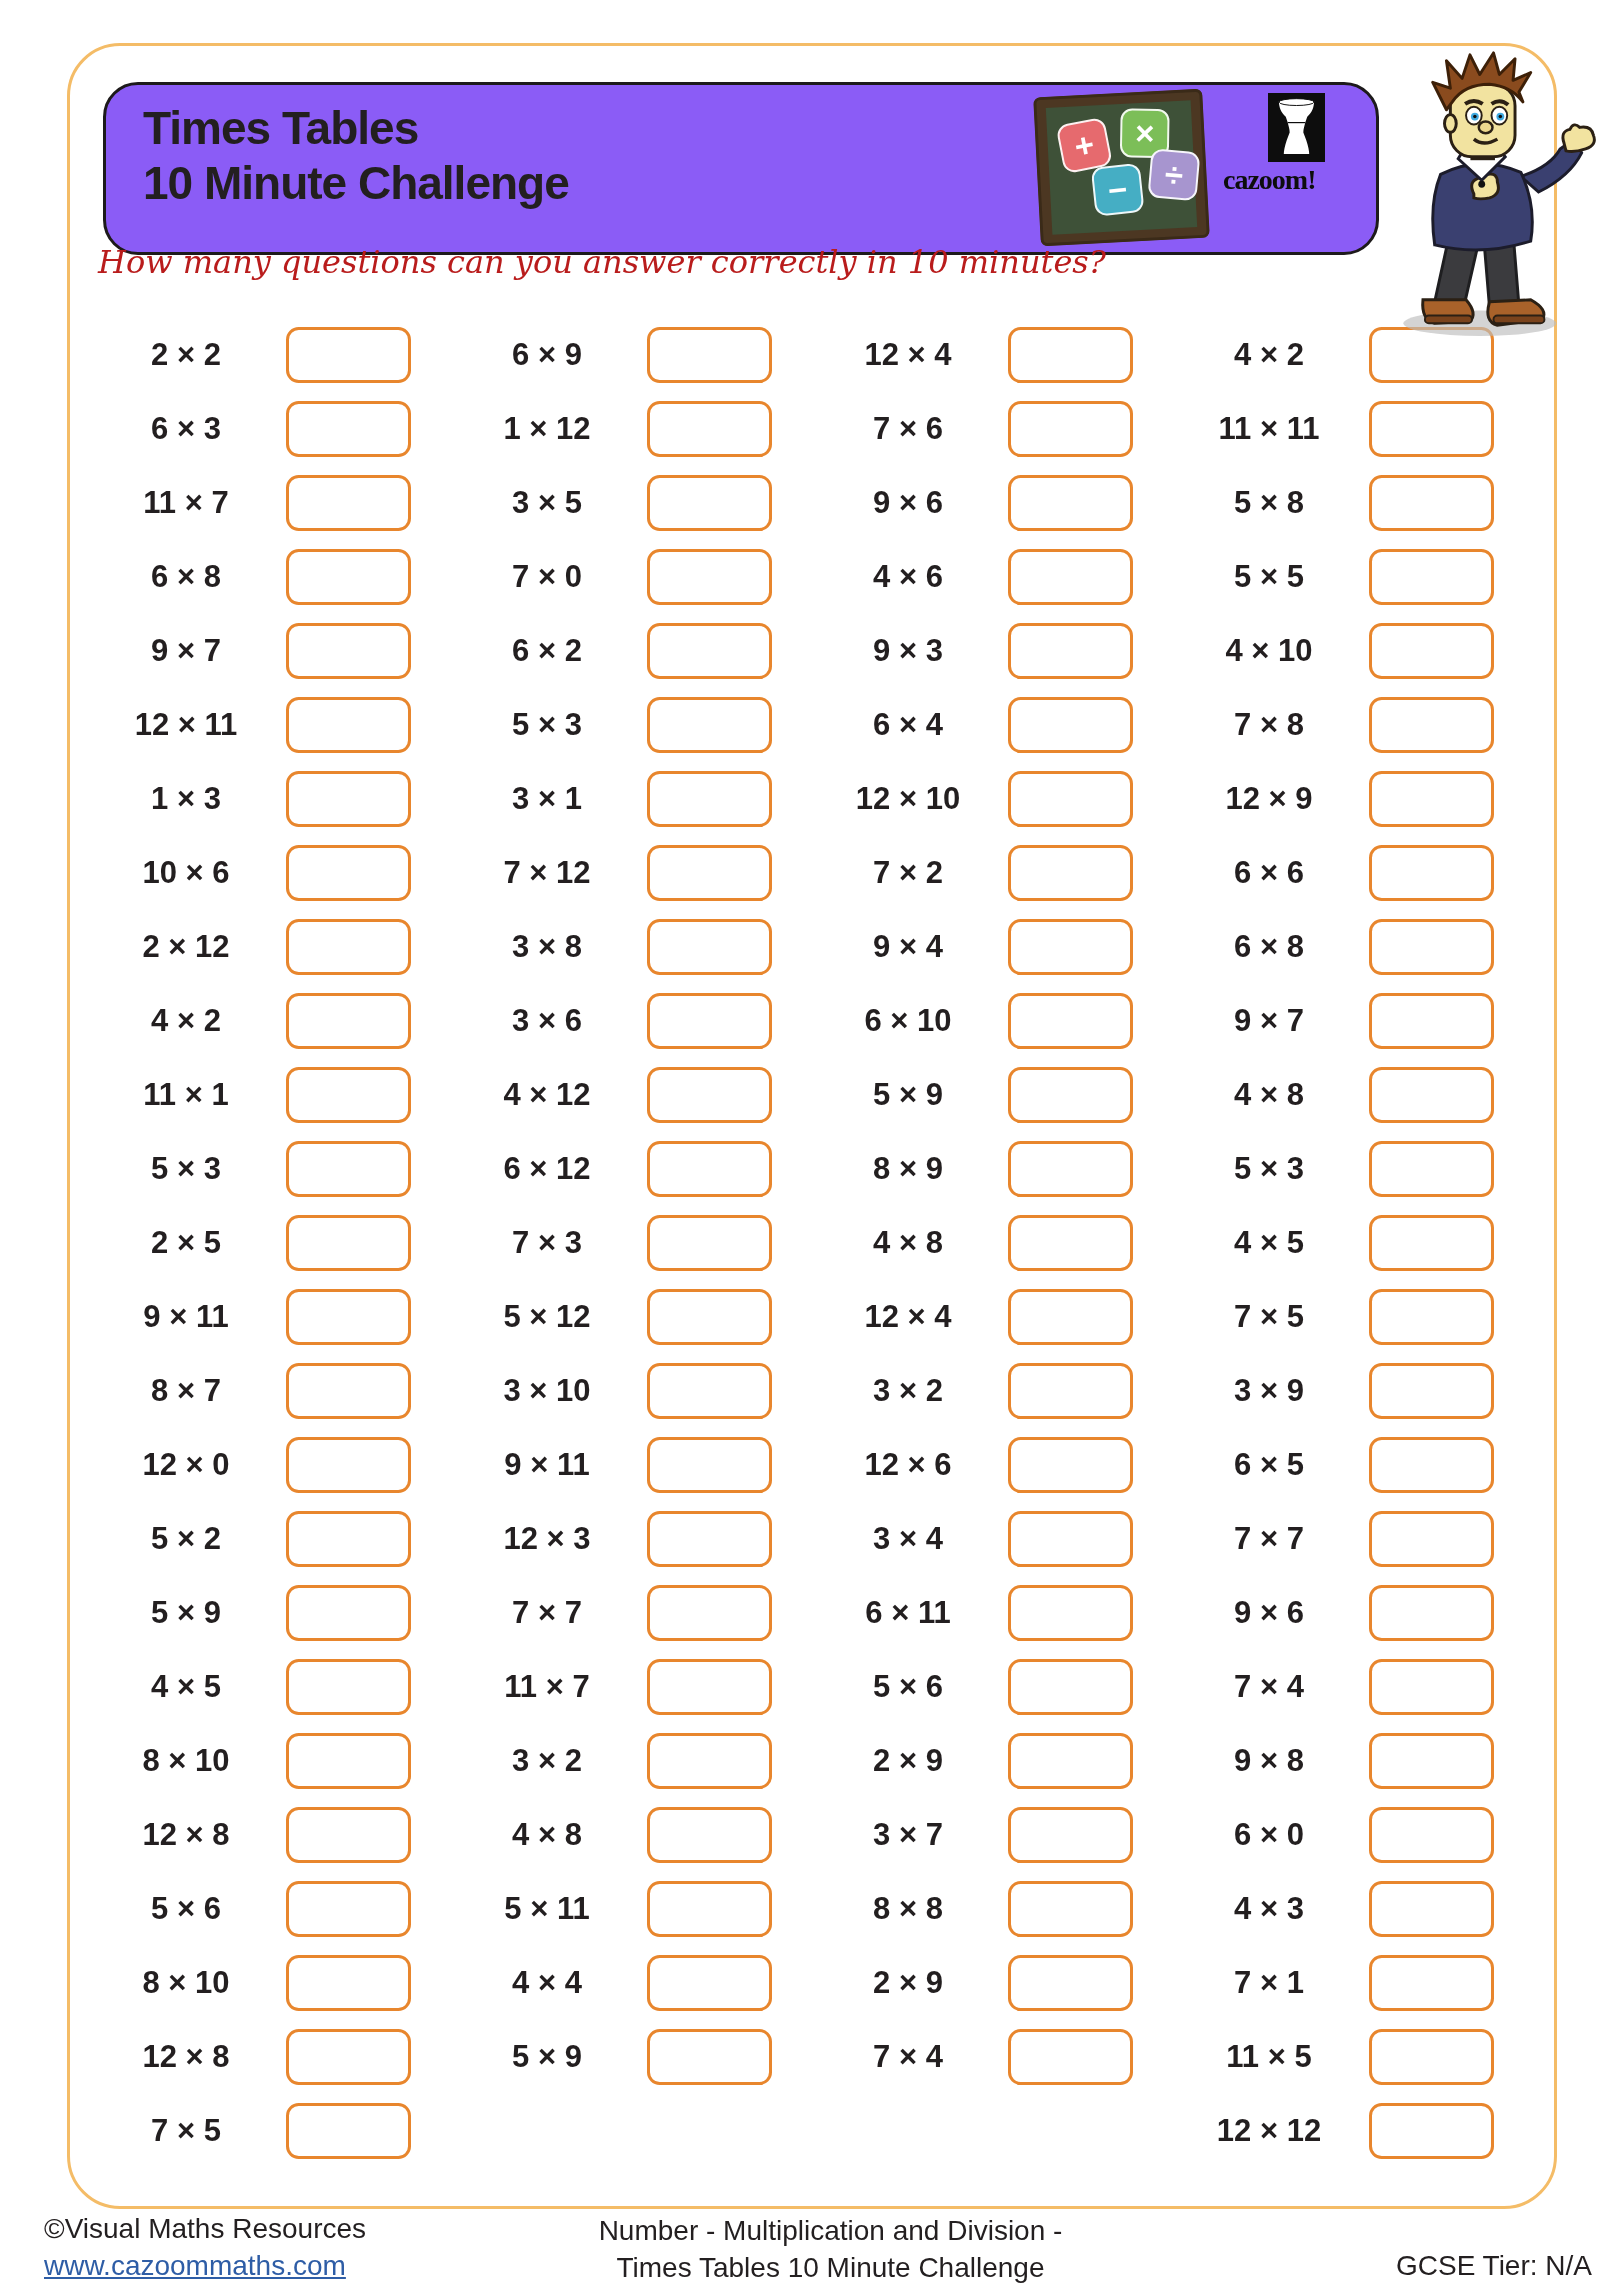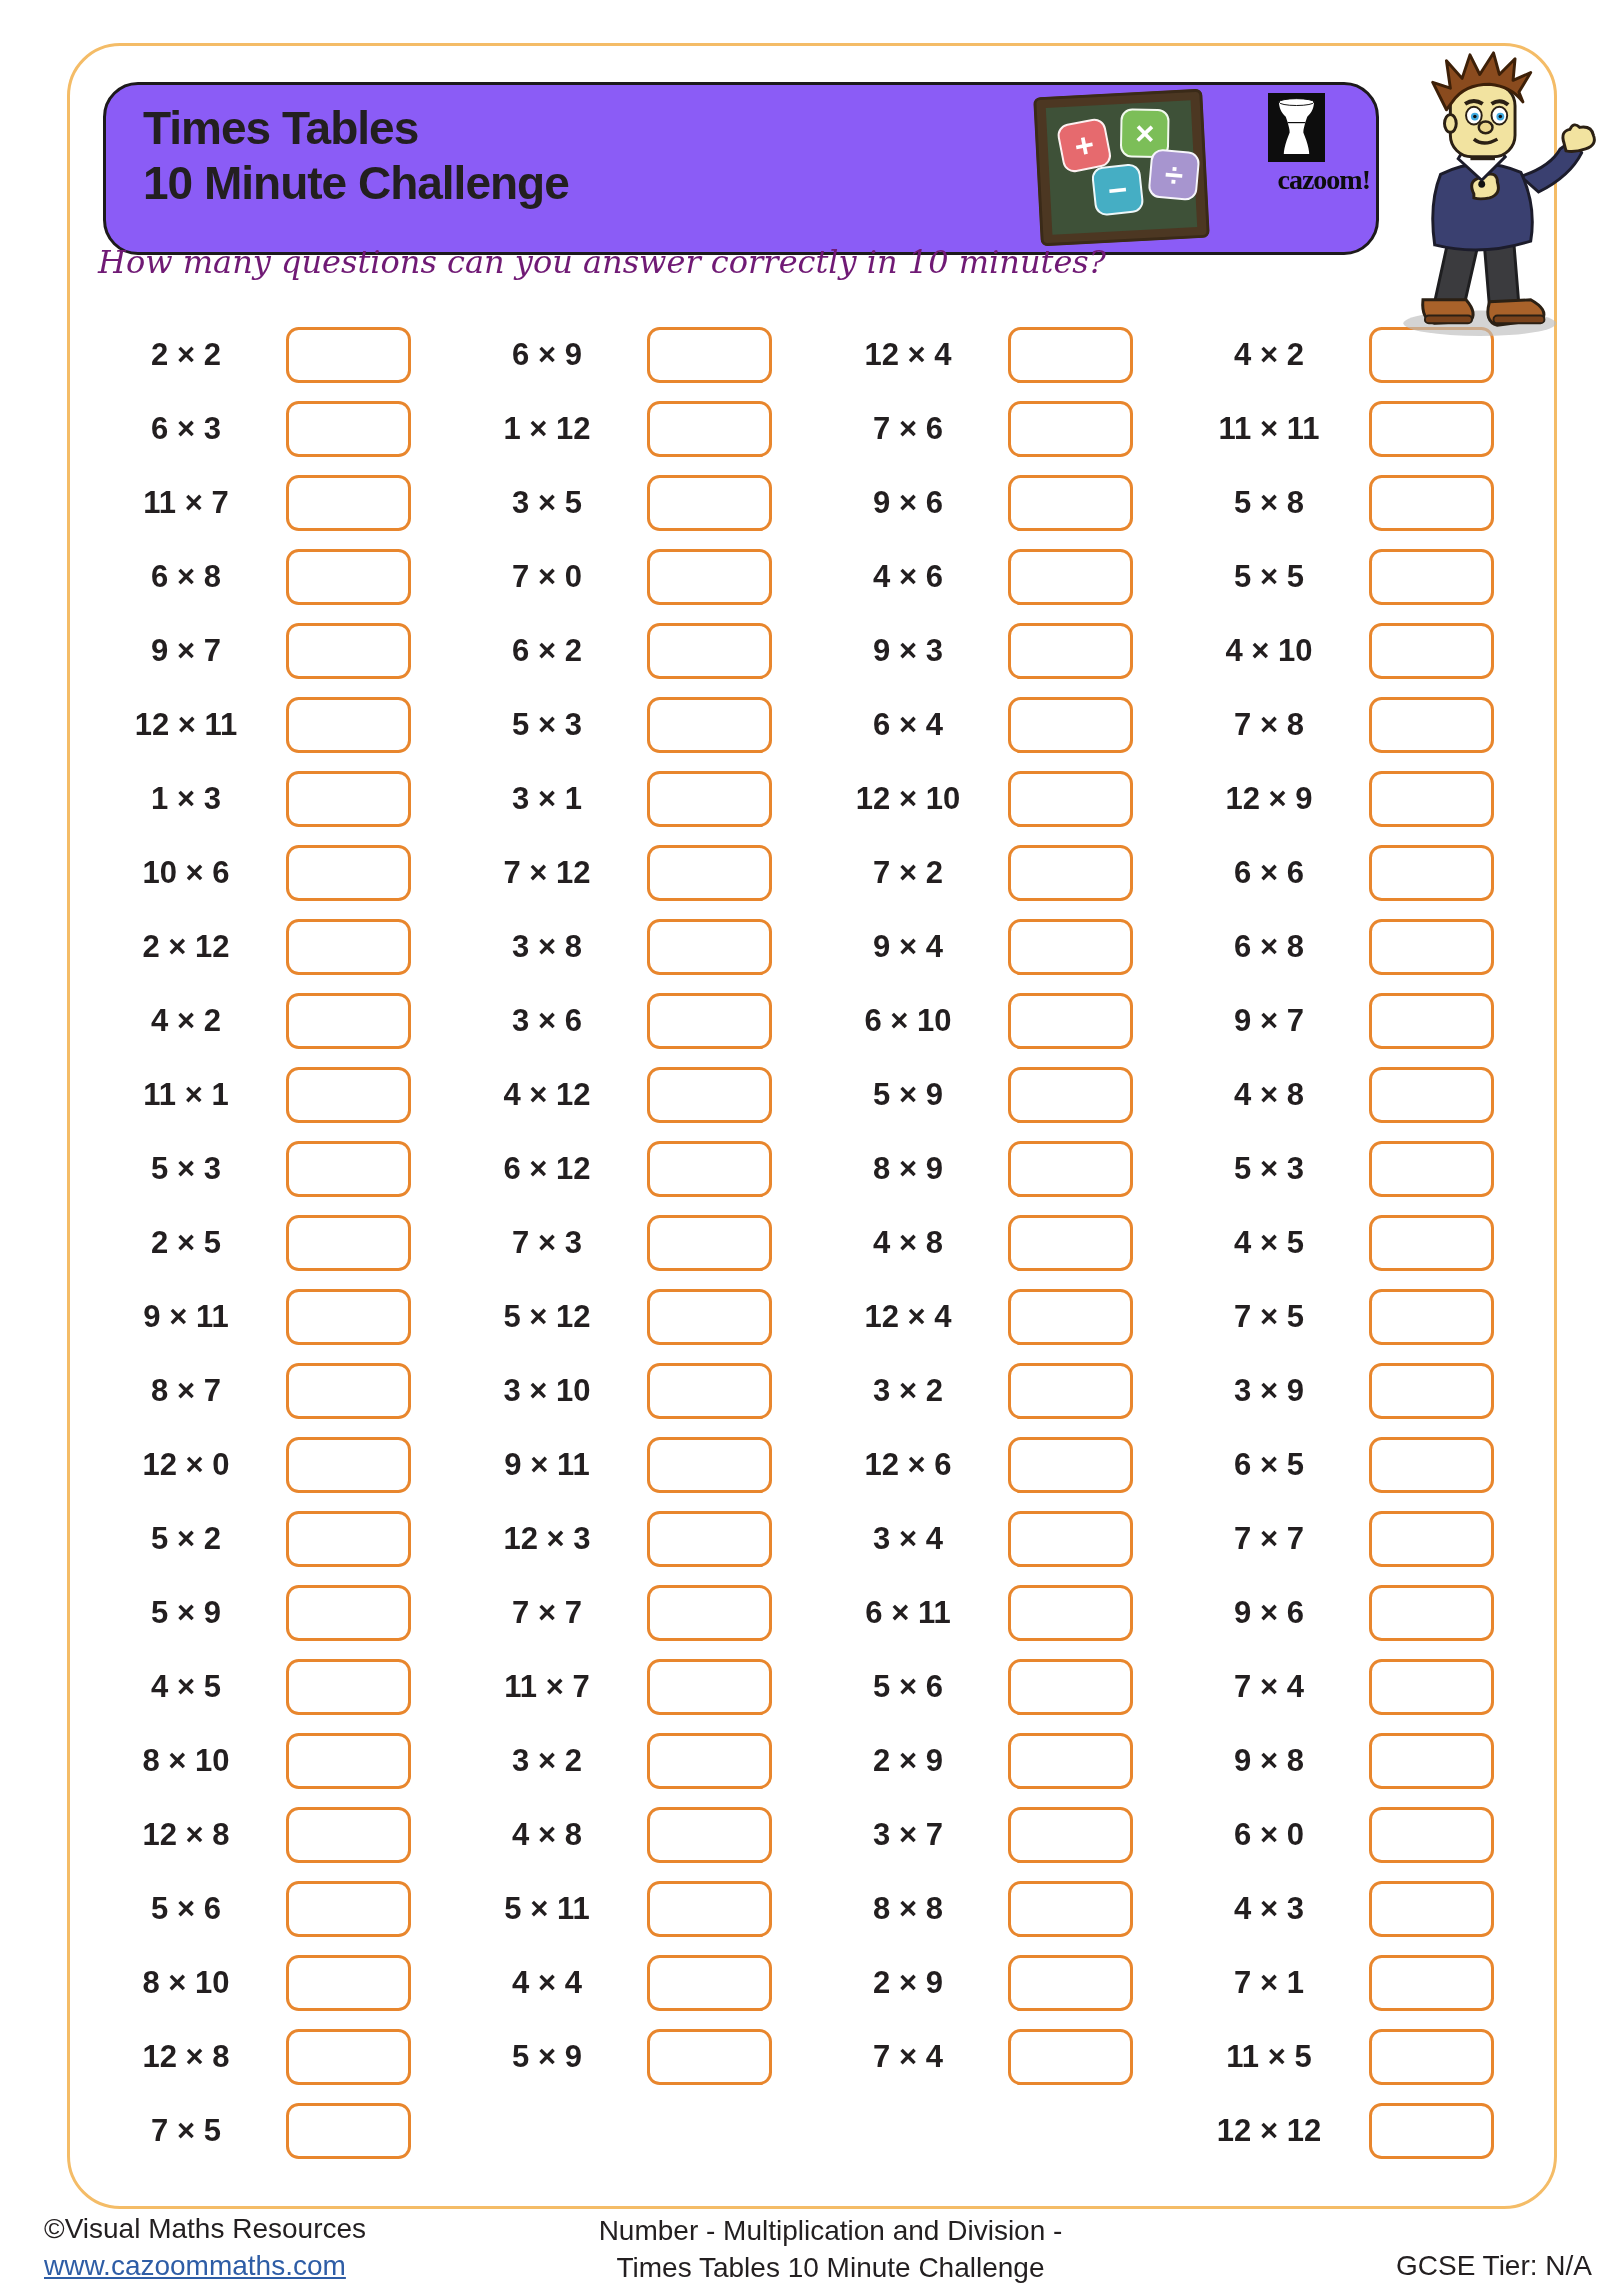--- a/index.html
+++ b/index.html
@@ -23,32 +23,32 @@
   .board-inner { position:absolute; left:11.8px; top:10.8px; right:11.8px; bottom:10.8px; background:#3E5138; }
   .tile { position:absolute; width:49px; height:49px; border-radius:11.8px;
           border:2.9px solid rgba(255,255,255,.9); display:flex; align-items:center; justify-content:center;
           color:#ffffff; font-size:33px; font-weight:bold; }
   .tile-plus  { left:11.8px; top:15.7px; background:#E66A6E; transform:rotate(-8deg); z-index:2; }
   .tile-times { left:73px; top:5.9px;  background:#7CBE58; transform:rotate(4deg); }
   .tile-minus { left:43px; top:61px; background:#45AEC4; transform:rotate(-3deg); z-index:3; }
   .tile-div   { left:100px; top:49px; background:#A795CF; transform:rotate(8deg); }
 
   
-  .brand-block { position:absolute; left:1117px; top:7.8px; width:147px; text-align:right; }
+  .brand-block { position:absolute; left:1117px; top:7.8px; width:147px; text-align:left; }
   .brand-rect  { width:57px; height:69px; background:#0d0d0d; margin:0 auto; display:flex;
                  align-items:center; justify-content:center; }
   .brand-text  { font-family:"Liberation Serif", serif; font-weight:900; font-size:28px;
                  letter-spacing:-1px; color:#0d0d0d; margin-top:2px; }
 
   
   .mascot { position:absolute; left:1364px; top:49px; width:257px; height:290px; z-index:5; }
 
   
   .subtitle { position:absolute; left:98px; top:243px; width:1078px;
-              font-family:"DejaVu Serif", serif; font-style:italic; font-size:32px; color:#701a75; }
+              font-family:"DejaVu Serif", serif; font-style:italic; font-size:32px; color:#b91c1c; }
 
   
   .grid { position:absolute; left:98px; top:318px; width:1443px; height:1841px;
           display:grid; grid-template-columns:repeat(4, 361px); }
   .prob-col { display:flex; flex-direction:column; }
   .prob-row { height:74px; display:flex; align-items:center; }
   .prob-label { width:176px; text-align:center; font-size:31px; font-weight:bold;
                 letter-spacing:0px; color:#231F20; white-space:nowrap; }
   .answer-box { width:125px; height:56px; margin-left:11.8px; background:#ffffff;
                 border:3.4px solid #E8862D; border-radius:12.7px; }

